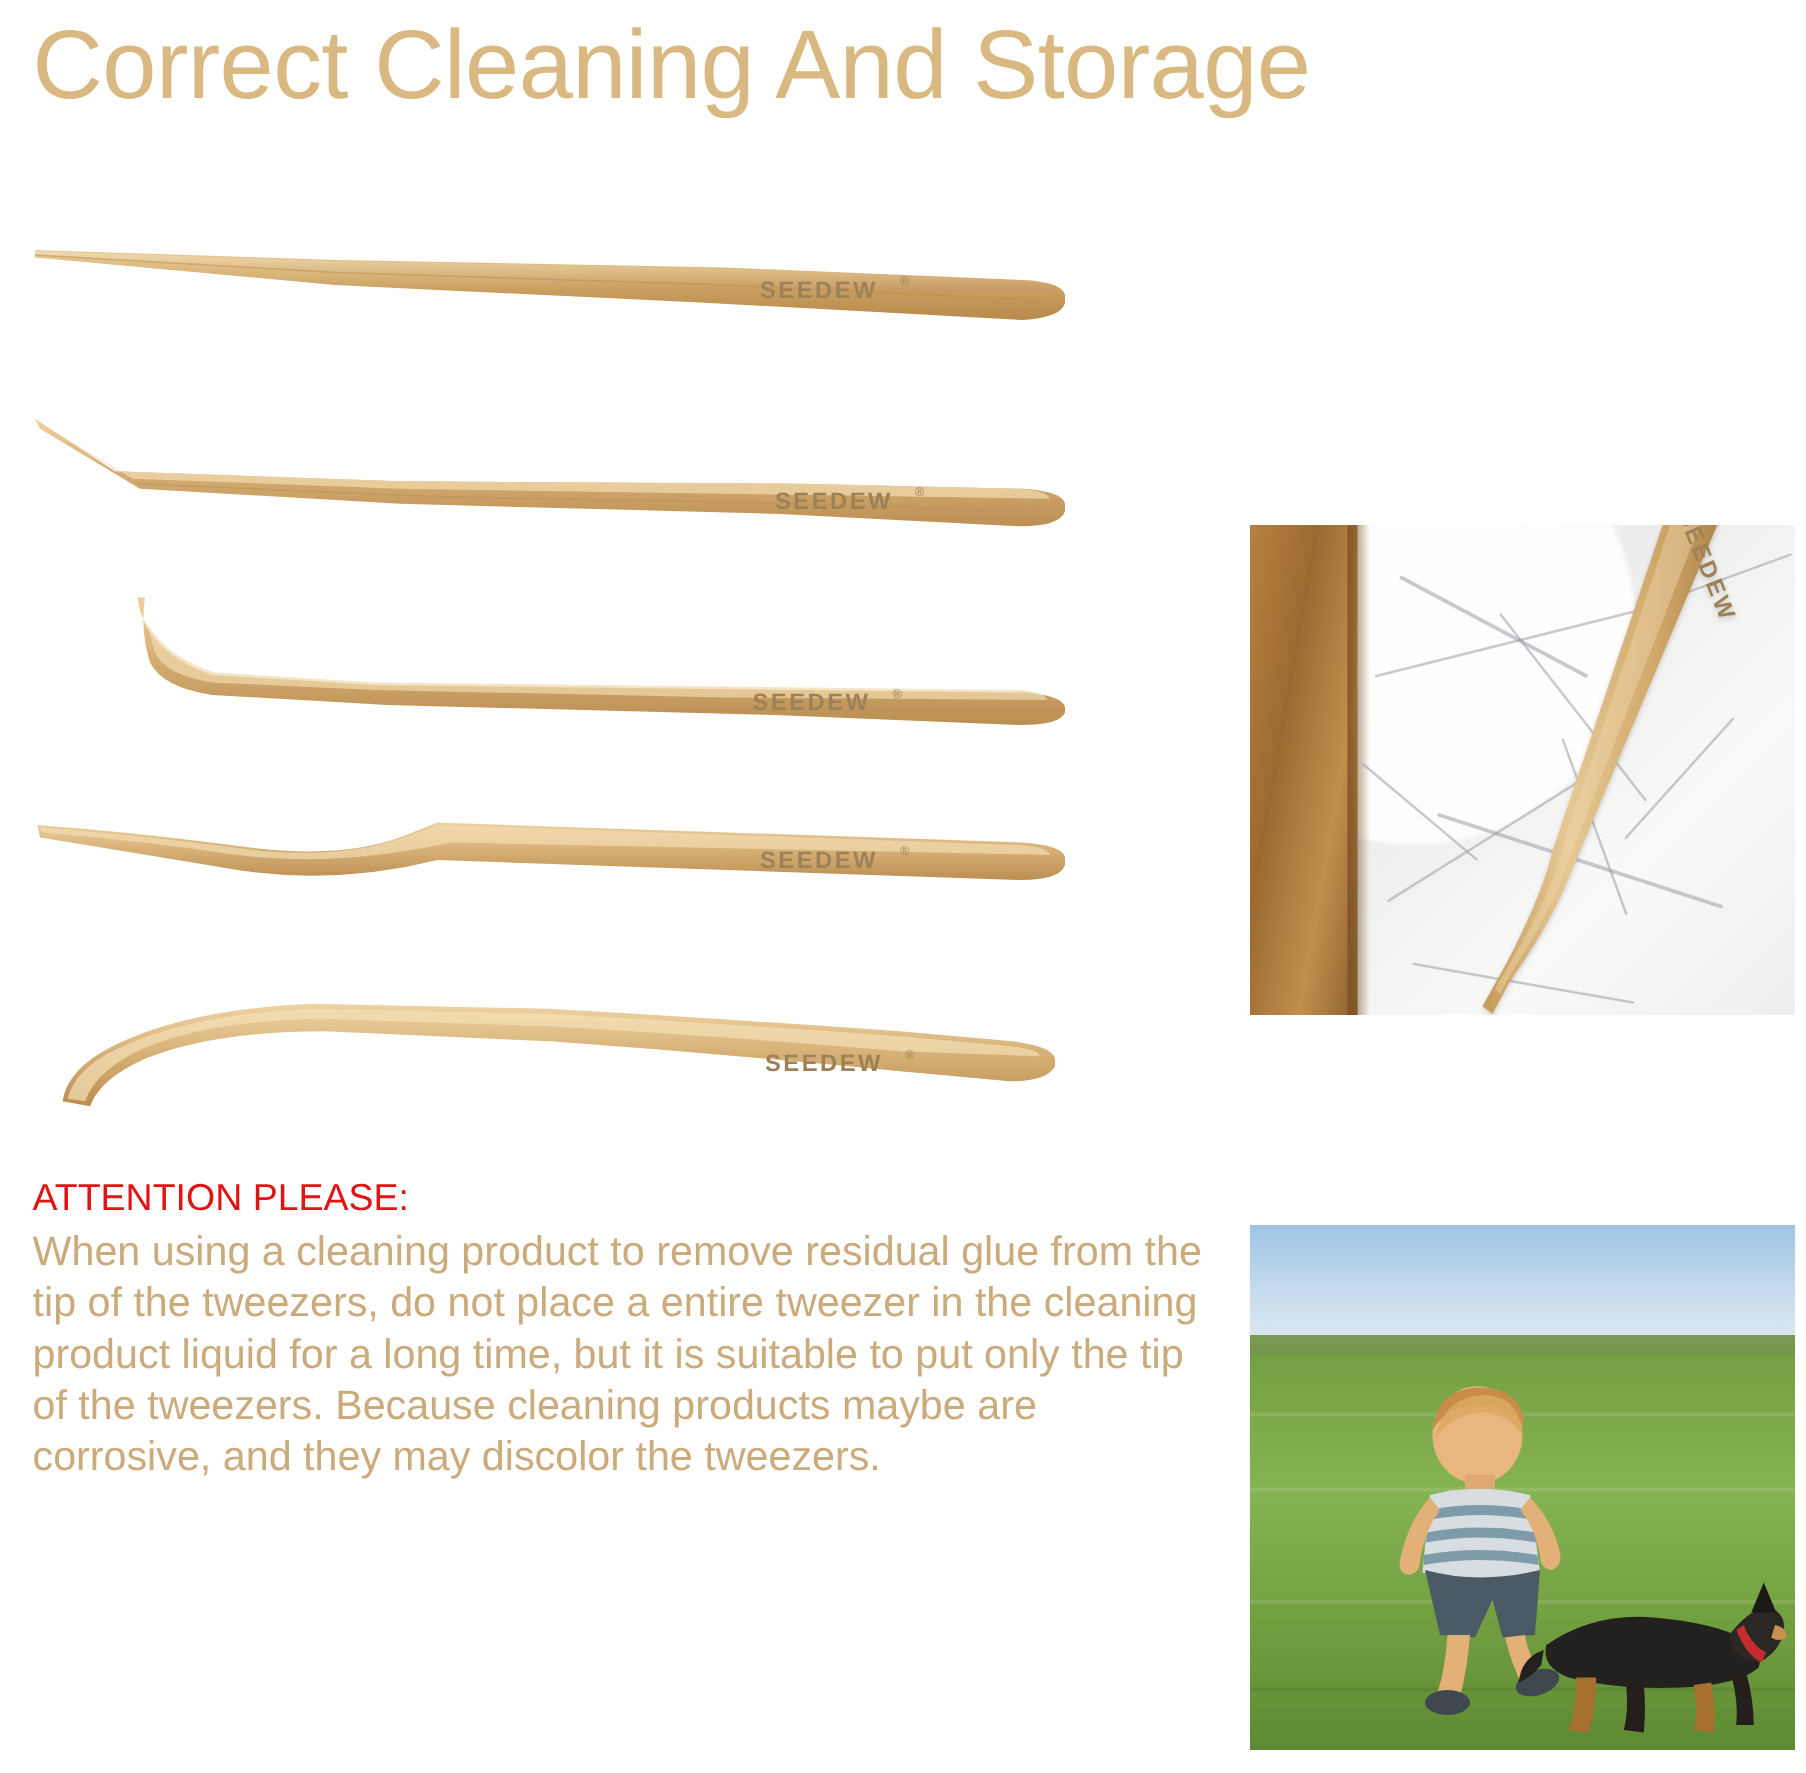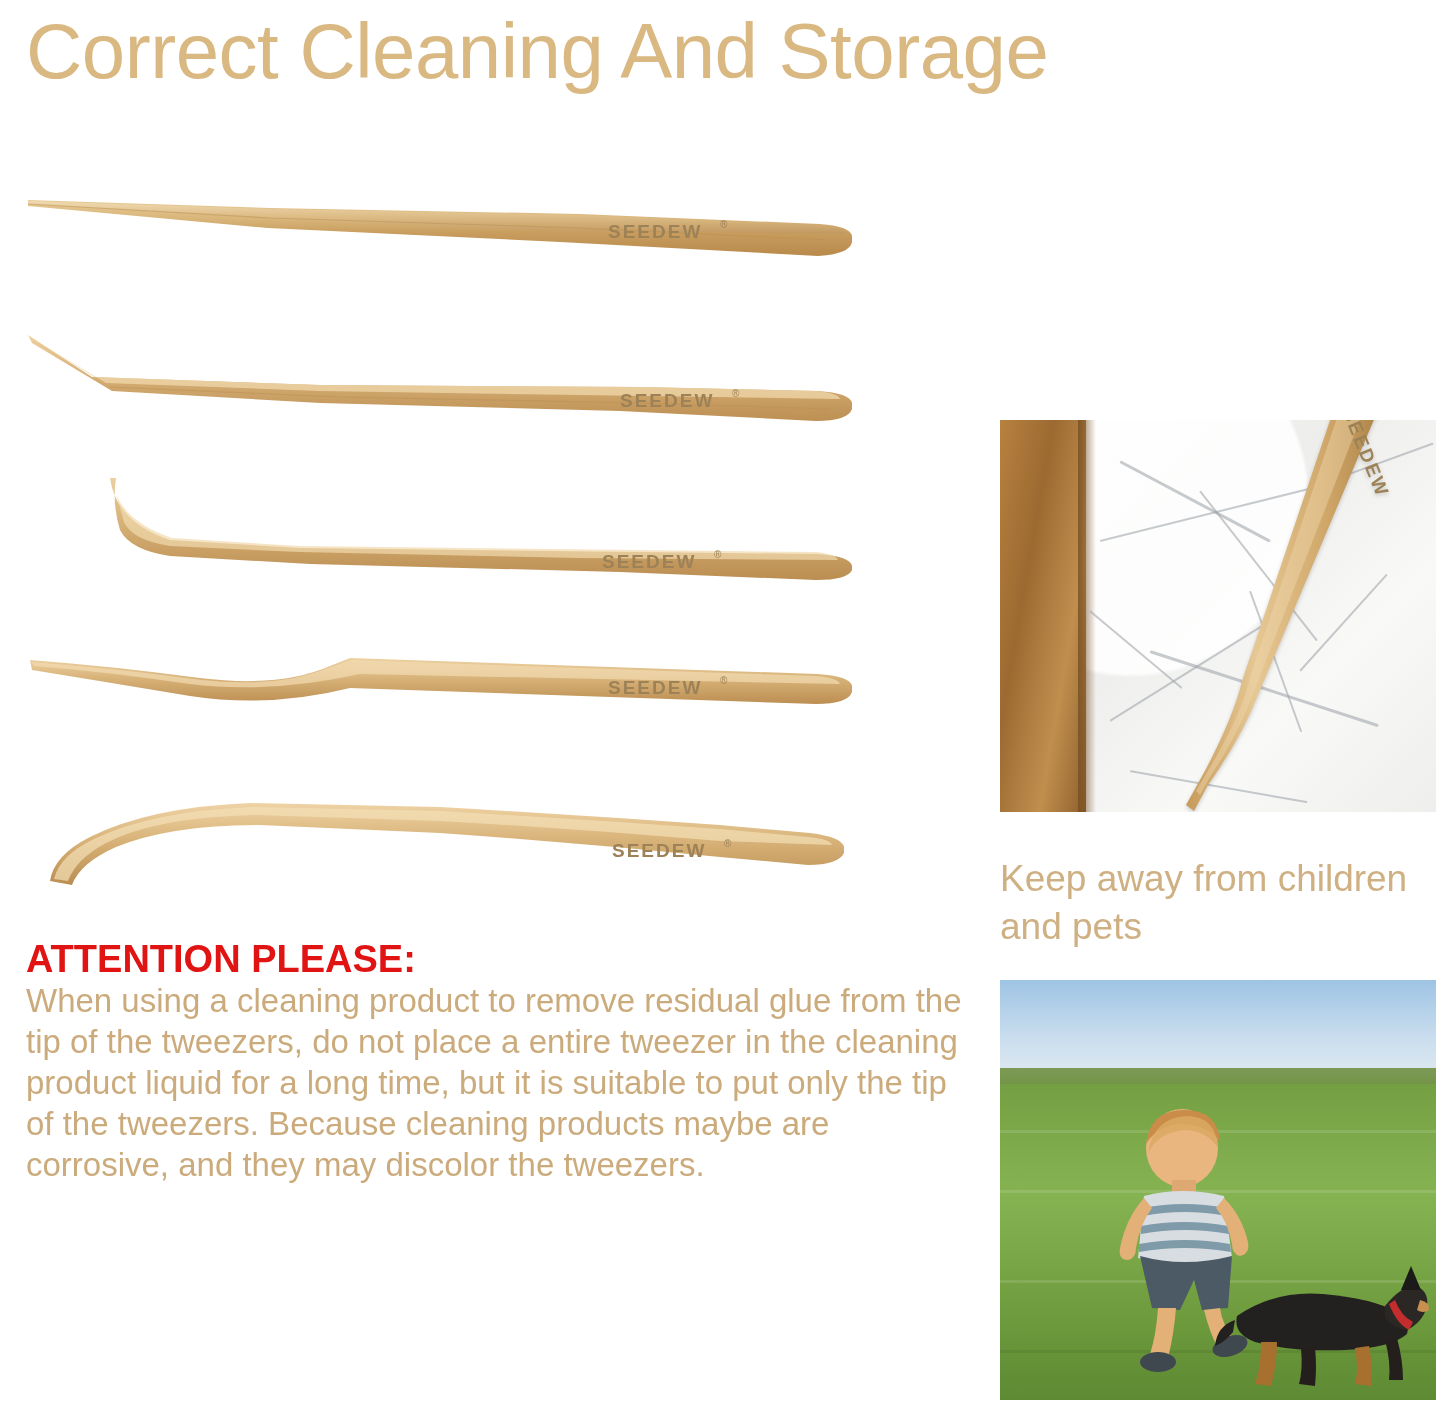--- a/index.html
+++ b/index.html
@@ -61,23 +61,23 @@
 
   
   .attention-block {
     position: absolute;
     left: 26px;
     top: 940px;
     width: 945px;
   }
   .attention-head {
     color: #e11414;
-    font-size: 38px;
+    font-size: 30px;
     line-height: 38px;
-    font-weight: 700;
+    font-weight: 400;
     margin: 0 0 2px 0;
   }
   .attention-body {
     color: #cbab7c;
     font-size: 33px;
     line-height: 41px;
     font-weight: 400;
     margin: 0;
   }
   .attention-body.second {
@@ -300,21 +300,20 @@
             <stop offset="100%" stop-color="#a97f44"></stop>
           </linearGradient>
         </defs>
         <path d="M196,8 L236,26 L108,330 Q92,372 58,420 L44,446 L36,440 L56,404 Q84,350 92,316 Z" fill="url(#gm)"></path>
         <path d="M200,14 L222,24 L104,326 Q90,366 60,412 L50,430 L46,426 L66,392 Q94,342 100,312 Z" fill="#efd7ad" opacity="0.45"></path>
         <text class="brand-text" x="192" y="46" transform="rotate(68 192 46)">SEEDEW</text>
       </svg>
     </div>
   </div>
 
-  <div class="right-note" id="note-children">Keep away from children and pets</div>
 
   <div class="photo" id="photo-kids">
     <div class="sky"></div>
     <div class="horizon"></div>
     <div class="grass"></div>
 
     <div class="grass-streak" style="left:0; top:150px; width:436px;"></div>
     <div class="grass-streak" style="left:0; top:210px; width:436px;"></div>
     <div class="grass-streak" style="left:0; top:300px; width:436px;"></div>
     <div class="grass-streak" style="left:0; top:370px; width:436px; background:rgba(0,0,0,0.07);"></div>

